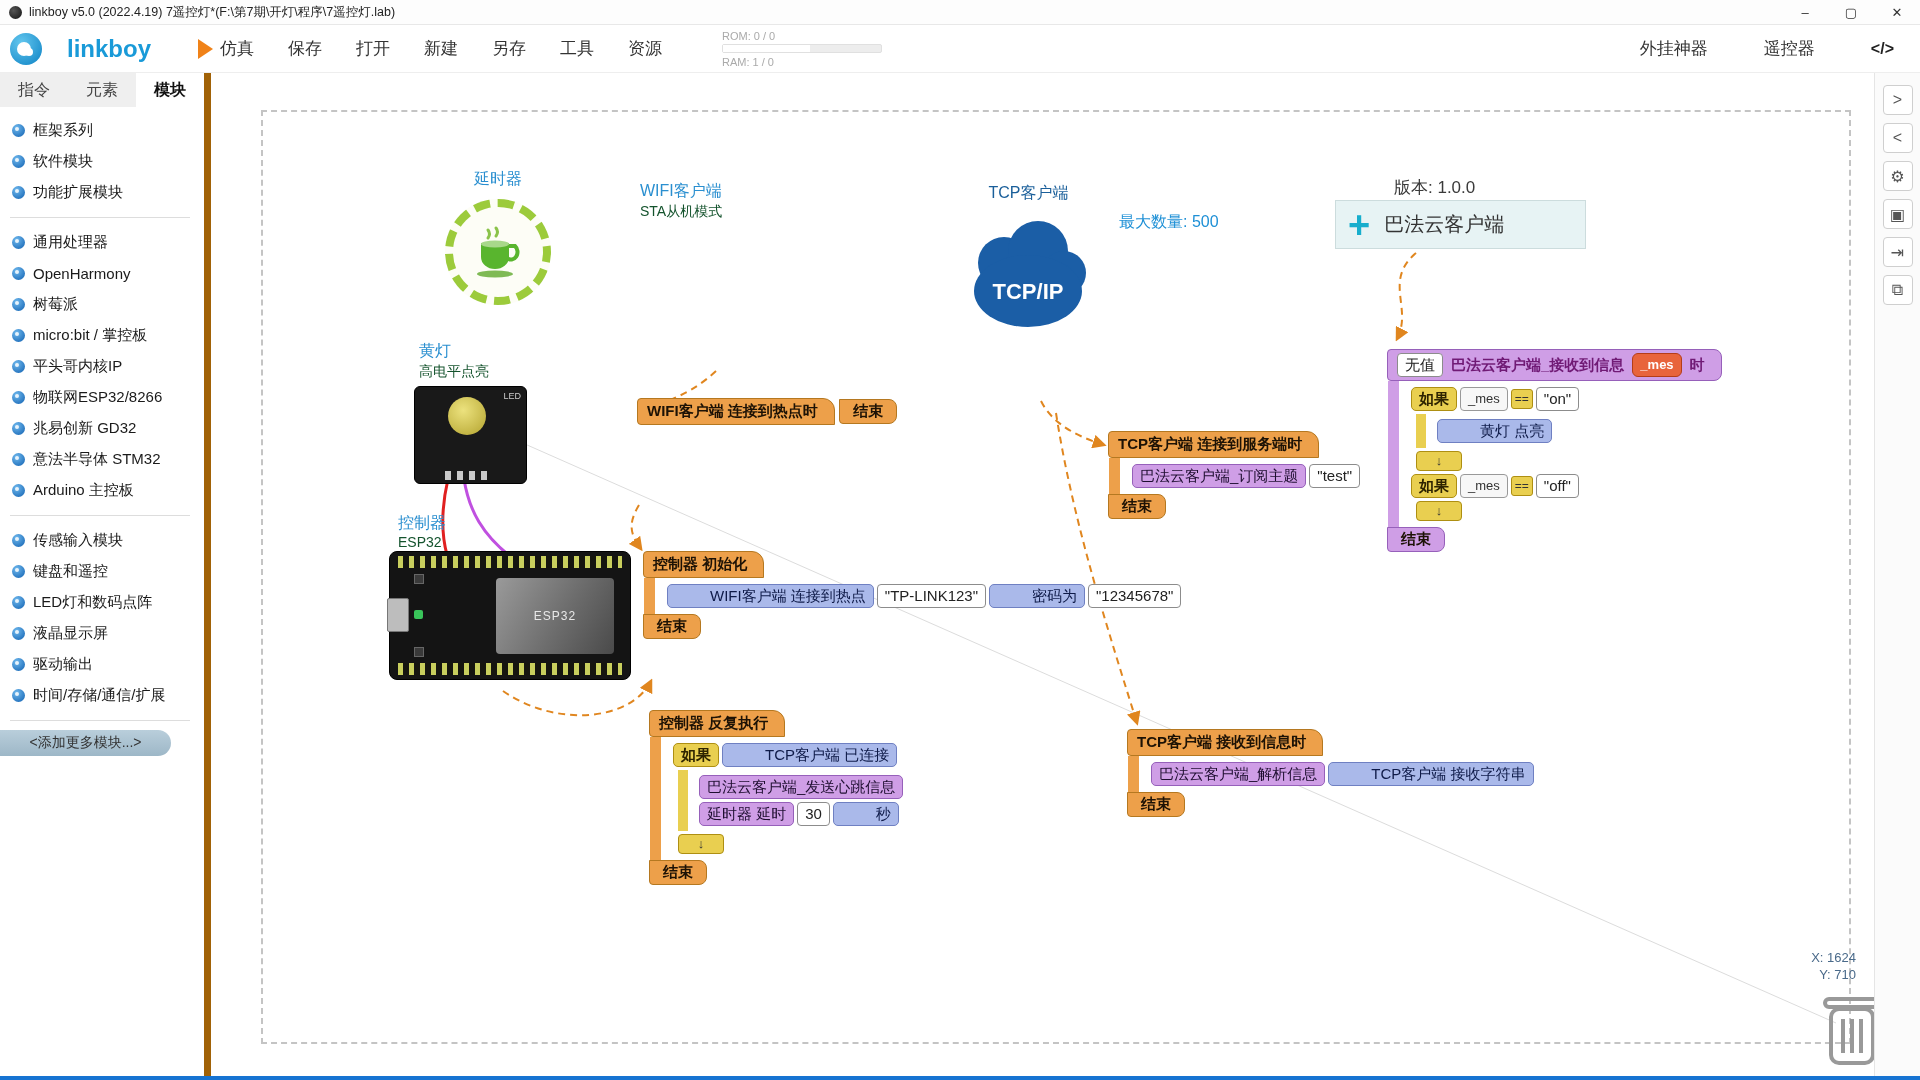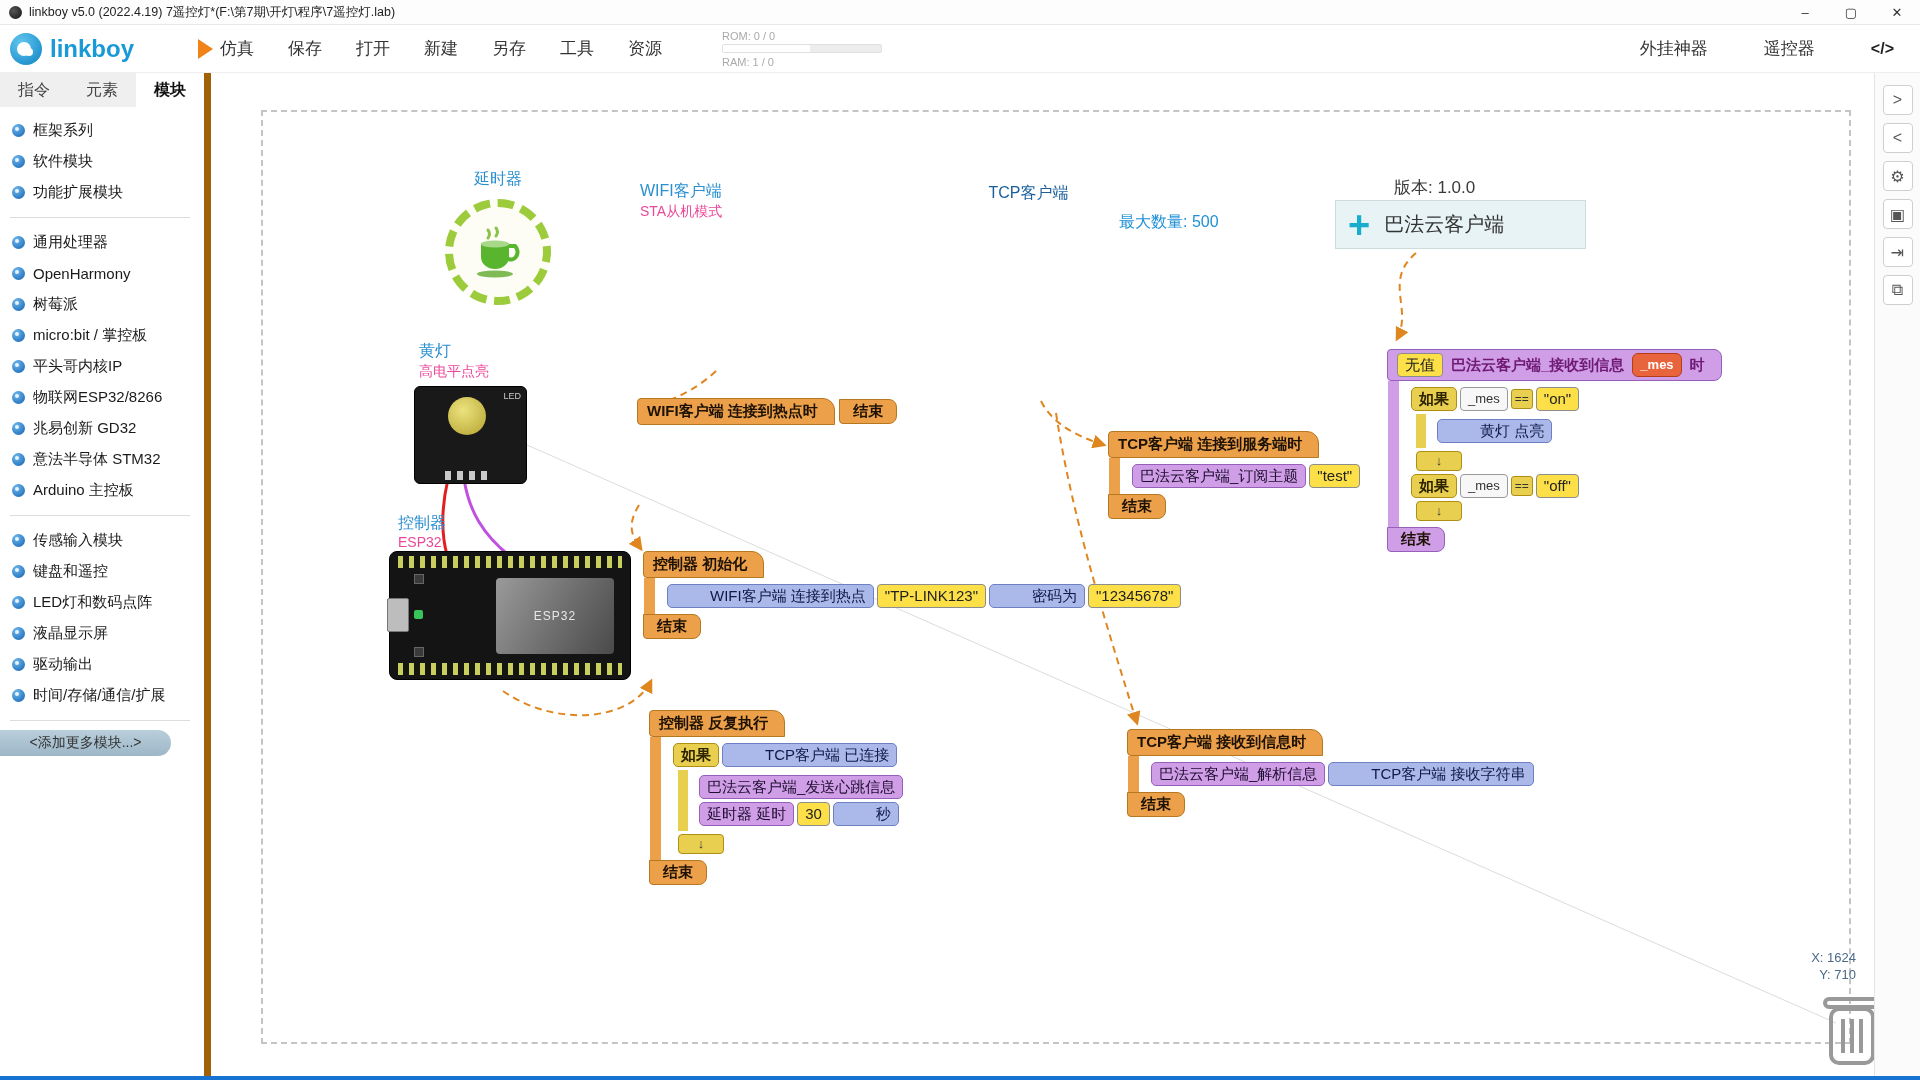--- a/index.html
+++ b/index.html
@@ -6,21 +6,21 @@
   html,body { width:1920px; height:1080px; overflow:hidden; font-family:"Liberation Sans","DejaVu Sans",sans-serif; background:#fff; }
 
   
   .titlebar { position:absolute; left:0; top:0; width:1920px; height:25px; background:#fdfdfd; border-bottom:1px solid #e8e8e8; display:flex; align-items:center; font-size:12.5px; color:#222; }
   .titlebar .app-ico { width:13px; height:13px; border-radius:50%; background:radial-gradient(circle at 35% 35%, #555, #111); margin:0 7px 0 9px; }
   .win-btns { margin-left:auto; display:flex; height:100%; }
   .win-btn { width:46px; height:100%; display:flex; align-items:center; justify-content:center; font-size:13px; color:#333; }
 
   
   .toolbar { position:absolute; left:0; top:25px; width:1920px; height:48px; background:#fff; display:flex; align-items:center; border-bottom:1px solid #eee; }
-  .logo-wrap { display:flex; align-items:center; gap:8px; margin-left:10px; width:160px; }
+  .logo-wrap { display:flex; align-items:center; gap:25px; margin-left:10px; width:160px; }
   .logo-mark { width:32px; height:32px; border-radius:50%; background:radial-gradient(circle at 35% 30%, #62c6ee, #0d82c4); position:relative; }
   .logo-mark::after { content:""; position:absolute; left:7px; top:9px; width:14px; height:14px; border-radius:50%; background:#fff; box-shadow:5px 3px 0 -3px #fff; }
   .logo-text { font-size:24px; font-weight:bold; color:#199ad8; }
   .tb-btns { display:flex; align-items:center; gap:34px; margin-left:28px; font-size:17px; color:#333; }
   .tb-btn { display:flex; align-items:center; gap:7px; cursor:default; }
   .tri { width:0; height:0; border-left:15px solid #f08218; border-top:10px solid transparent; border-bottom:10px solid transparent; }
   .memzone { margin-left:60px; width:170px; font-size:11px; color:#aaa; }
   .membar { width:160px; height:9px; background:#ededed; border:1px solid #e0e0e0; border-radius:2px; margin:2px 0 3px 0; position:relative; }
   .membar i { display:block; height:100%; width:55%; background:#fff; }
   .tb-right { margin-left:auto; display:flex; align-items:center; gap:56px; margin-right:26px; font-size:17px; color:#333; }
@@ -37,21 +37,21 @@
   .sphere::after { content:""; position:absolute; left:3px; top:3px; width:4px; height:4px; border-radius:50%; background:rgba(255,255,255,.85); }
   .side-div { height:1px; background:#ddd; margin:9px 14px 9px 10px; }
   .add-more { height:26px; width:171px; background:linear-gradient(#b9cedb,#9db7c7); border-radius:0 13px 13px 0; display:flex; align-items:center; justify-content:center; font-size:14px; color:#333; }
 
   
   .main { position:absolute; left:211px; top:73px; width:1663px; height:1003px; background:#fff; overflow:hidden; }
   .workborder { position:absolute; left:50px; top:37px; width:1590px; height:934px; border:2px dashed #c4c4c4; }
   .wires { position:absolute; left:0; top:0; width:1663px; height:1003px; pointer-events:none; }
 
   .mod-label { position:absolute; font-size:16px; color:#2a8fd0; white-space:nowrap; }
-  .mod-sub   { position:absolute; font-size:14px; color:#ec4899; white-space:nowrap; }
+  .mod-sub   { position:absolute; font-size:14px; color:#14532d; white-space:nowrap; }
 
   
   .timer-icon { position:absolute; left:234px; top:126px; width:106px; height:106px; border-radius:50%; border:8px dashed #9ccb3b; background:#fdfdf6; display:flex; align-items:center; justify-content:center; }
 
   
   .wifi-logo { position:absolute; left:429px; top:154px; width:152px; height:66px; background:#f7a60d; border-radius:10px; display:flex; align-items:center; justify-content:center; gap:10px; color:#fff; font-weight:bold; font-size:36px; }
 
   
   .bafa-box { position:absolute; left:1124px; top:127px; width:251px; height:49px; background:#e7f3f4; border:1px solid #ccdcdd; display:flex; align-items:center; gap:14px; padding-left:12px; }
   .bafa-plus { font-size:38px; font-weight:bold; color:#17aecd; line-height:38px; }
@@ -83,21 +83,21 @@
   .blk-body { border-left:11px solid #eda04a; padding:3px 0 3px 12px; margin-left:1px; min-height:8px; }
   .blk-footer { display:inline-block; background:#eda04a; border:1px solid #b57820; border-radius:0 8px 8px 4px; padding:2px 13px; font-size:15px; font-weight:bold; color:#1d1205; }
   .purple .blk-header { background:#cf9ee6; border-color:#9660ba; border-radius:4px 8px 8px 4px; }
   .purple .blk-body   { border-left-color:#cf9ee6; }
   .purple .blk-footer { background:#cf9ee6; border-color:#9660ba; }
 
   .row { display:flex; align-items:center; gap:3px; margin:3px 0; white-space:nowrap; }
   .pill { display:inline-block; padding:1px 7px; border-radius:5px; font-size:15px; line-height:20px; border:1px solid; white-space:nowrap; }
   .p-purple { background:#cf9ee6; border-color:#9660ba; color:#1e0e30; }
   .p-blue   { background:#aab9ea; border-color:#6f80c2; color:#0e1a48;padding-left:42px; }
-  .p-val    { background:#fde047; border-color:#8c8c8c; color:#222; border-radius:4px; }
+  .p-val    { background:#ffffff; border-color:#8c8c8c; color:#222; border-radius:4px; }
   .p-if     { background:#e9cf50; border-color:#ae8f12; color:#2e2400; font-weight:bold; }
   .p-mes    { background:#e8643c; border-color:#b43d18; color:#fff; font-size:13px; border-radius:6px; }
   .p-var    { background:#f7f7f7; border-color:#999; color:#333; font-size:13px; border-radius:4px; }
   .op       { background:#e9cf50; border:1px solid #ae8f12; border-radius:3px; font-size:12px; padding:2px 3px; color:#333; }
   .hdr-txt  { font-size:15px; font-weight:bold; color:#701a75; }
   .if-body  { border-left:10px solid #e9cf50; margin-left:5px; padding:2px 0 2px 11px; }
   .if-end   { width:46px; height:20px; background:#e9cf50; border:1px solid #ae8f12; border-radius:4px; text-align:center; font-size:13px; line-height:17px; color:#333; margin:3px 0 3px 5px; }
 
   
   .statusxy { position:absolute; left:1555px; top:876px; width:90px; text-align:right; font-size:13px; color:#4a6a8a; line-height:17px; }
@@ -279,20 +279,29 @@
       <ellipse cx="26" cy="21" rx="14" ry="3.4" fill="#a8d88a"></ellipse>
       <path d="M19 7 q3 4 0 8 M27 5 q3 4 0 8" stroke="#8bc34a" stroke-width="3" fill="none" stroke-linecap="round"></path>
       <ellipse cx="26" cy="51" rx="18" ry="3.4" fill="#7fba55"></ellipse>
     </svg>
   </div>
 
   <div class="mod-label" style="left:429px;top:108px;">WIFI客户端</div>
   <div class="mod-sub" style="left:429px;top:130px;">STA从机模式</div>
 
   <div class="mod-label" style="left:753px;top:110px;width:129px;text-align:center;color:#1a5f9a;">TCP客户端</div>
+  <div style="position:absolute;left:753px;top:138px;">
+    <svg width="130" height="126" viewBox="0 0 130 126">
+      <circle cx="40" cy="52" r="26" fill="#1b5ea6"></circle>
+      <circle cx="74" cy="40" r="30" fill="#1b5ea6"></circle>
+      <circle cx="100" cy="62" r="22" fill="#1b5ea6"></circle>
+      <ellipse cx="64" cy="80" rx="54" ry="36" fill="#1b5ea6"></ellipse>
+      <text x="64" y="88" text-anchor="middle" fill="#ffffff" font-size="22" font-weight="bold" font-family="Liberation Sans, sans-serif">TCP/IP</text>
+    </svg>
+  </div>
   <div class="maxcount">最大数量: 500</div>
 
   <div class="version">版本: 1.0.0</div>
   <div class="bafa-box">
     <span class="bafa-plus">+</span>
     <span class="bafa-text">巴法云客户端</span>
   </div>
 
   <div class="mod-label" style="left:208px;top:268px;">黄灯</div>
   <div class="mod-sub" style="left:208px;top:290px;">高电平点亮</div>

